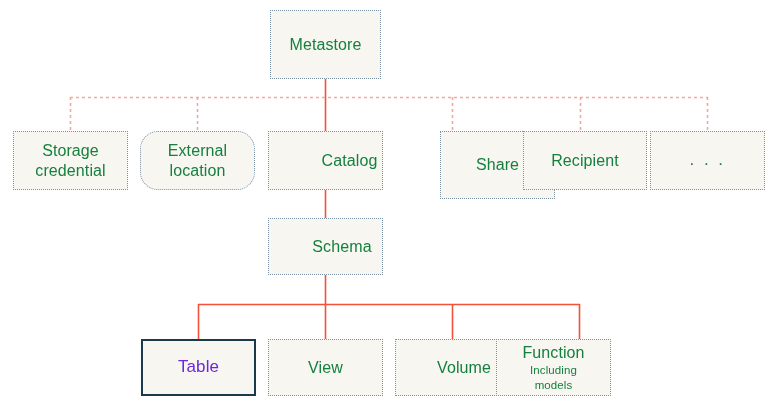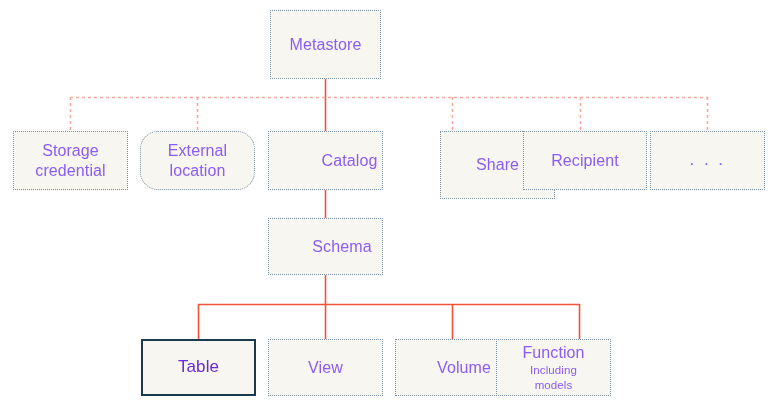--- a/index.html
+++ b/index.html
@@ -35,21 +35,21 @@
   .node {
     position: absolute;
     box-sizing: border-box;
     background: #f7f6f1;
     border: 1px dotted #7c93a6;
     display: flex;
     flex-direction: column;
     align-items: center;
     justify-content: center;
     text-align: center;
-    color: #8b5cf6;
+    color: #15803d;
     font-size: 16px;
     line-height: 1.2;
     letter-spacing: 0.1px;
   }
   .node .title {
     display: block;
     white-space: pre-line;
   }
   .node .subtitle {
     display: block;

